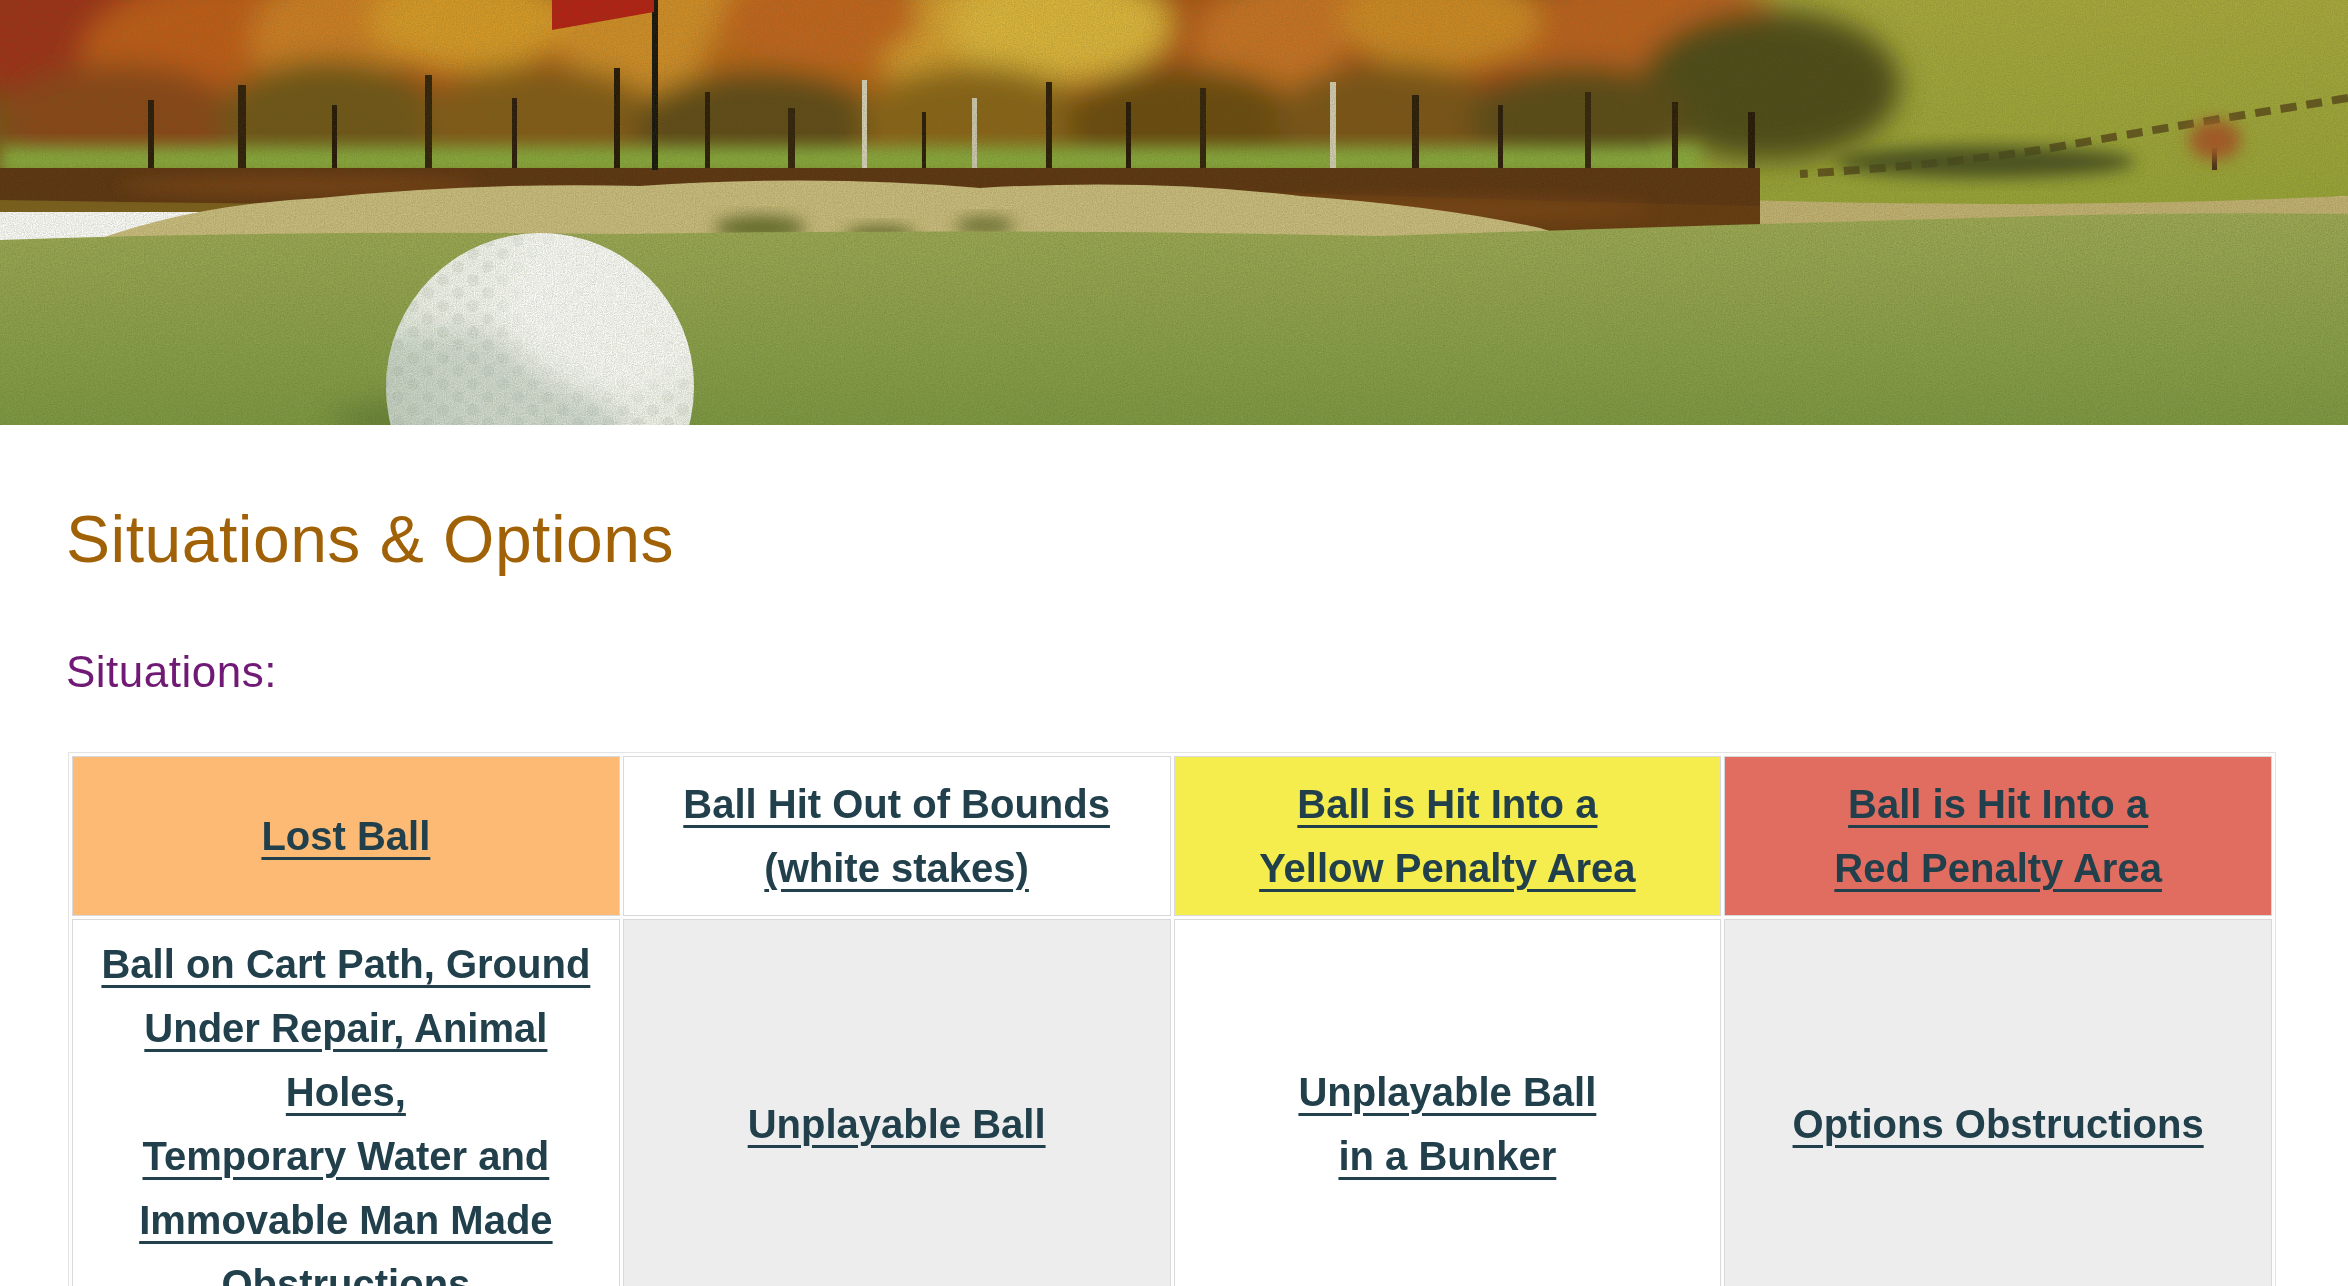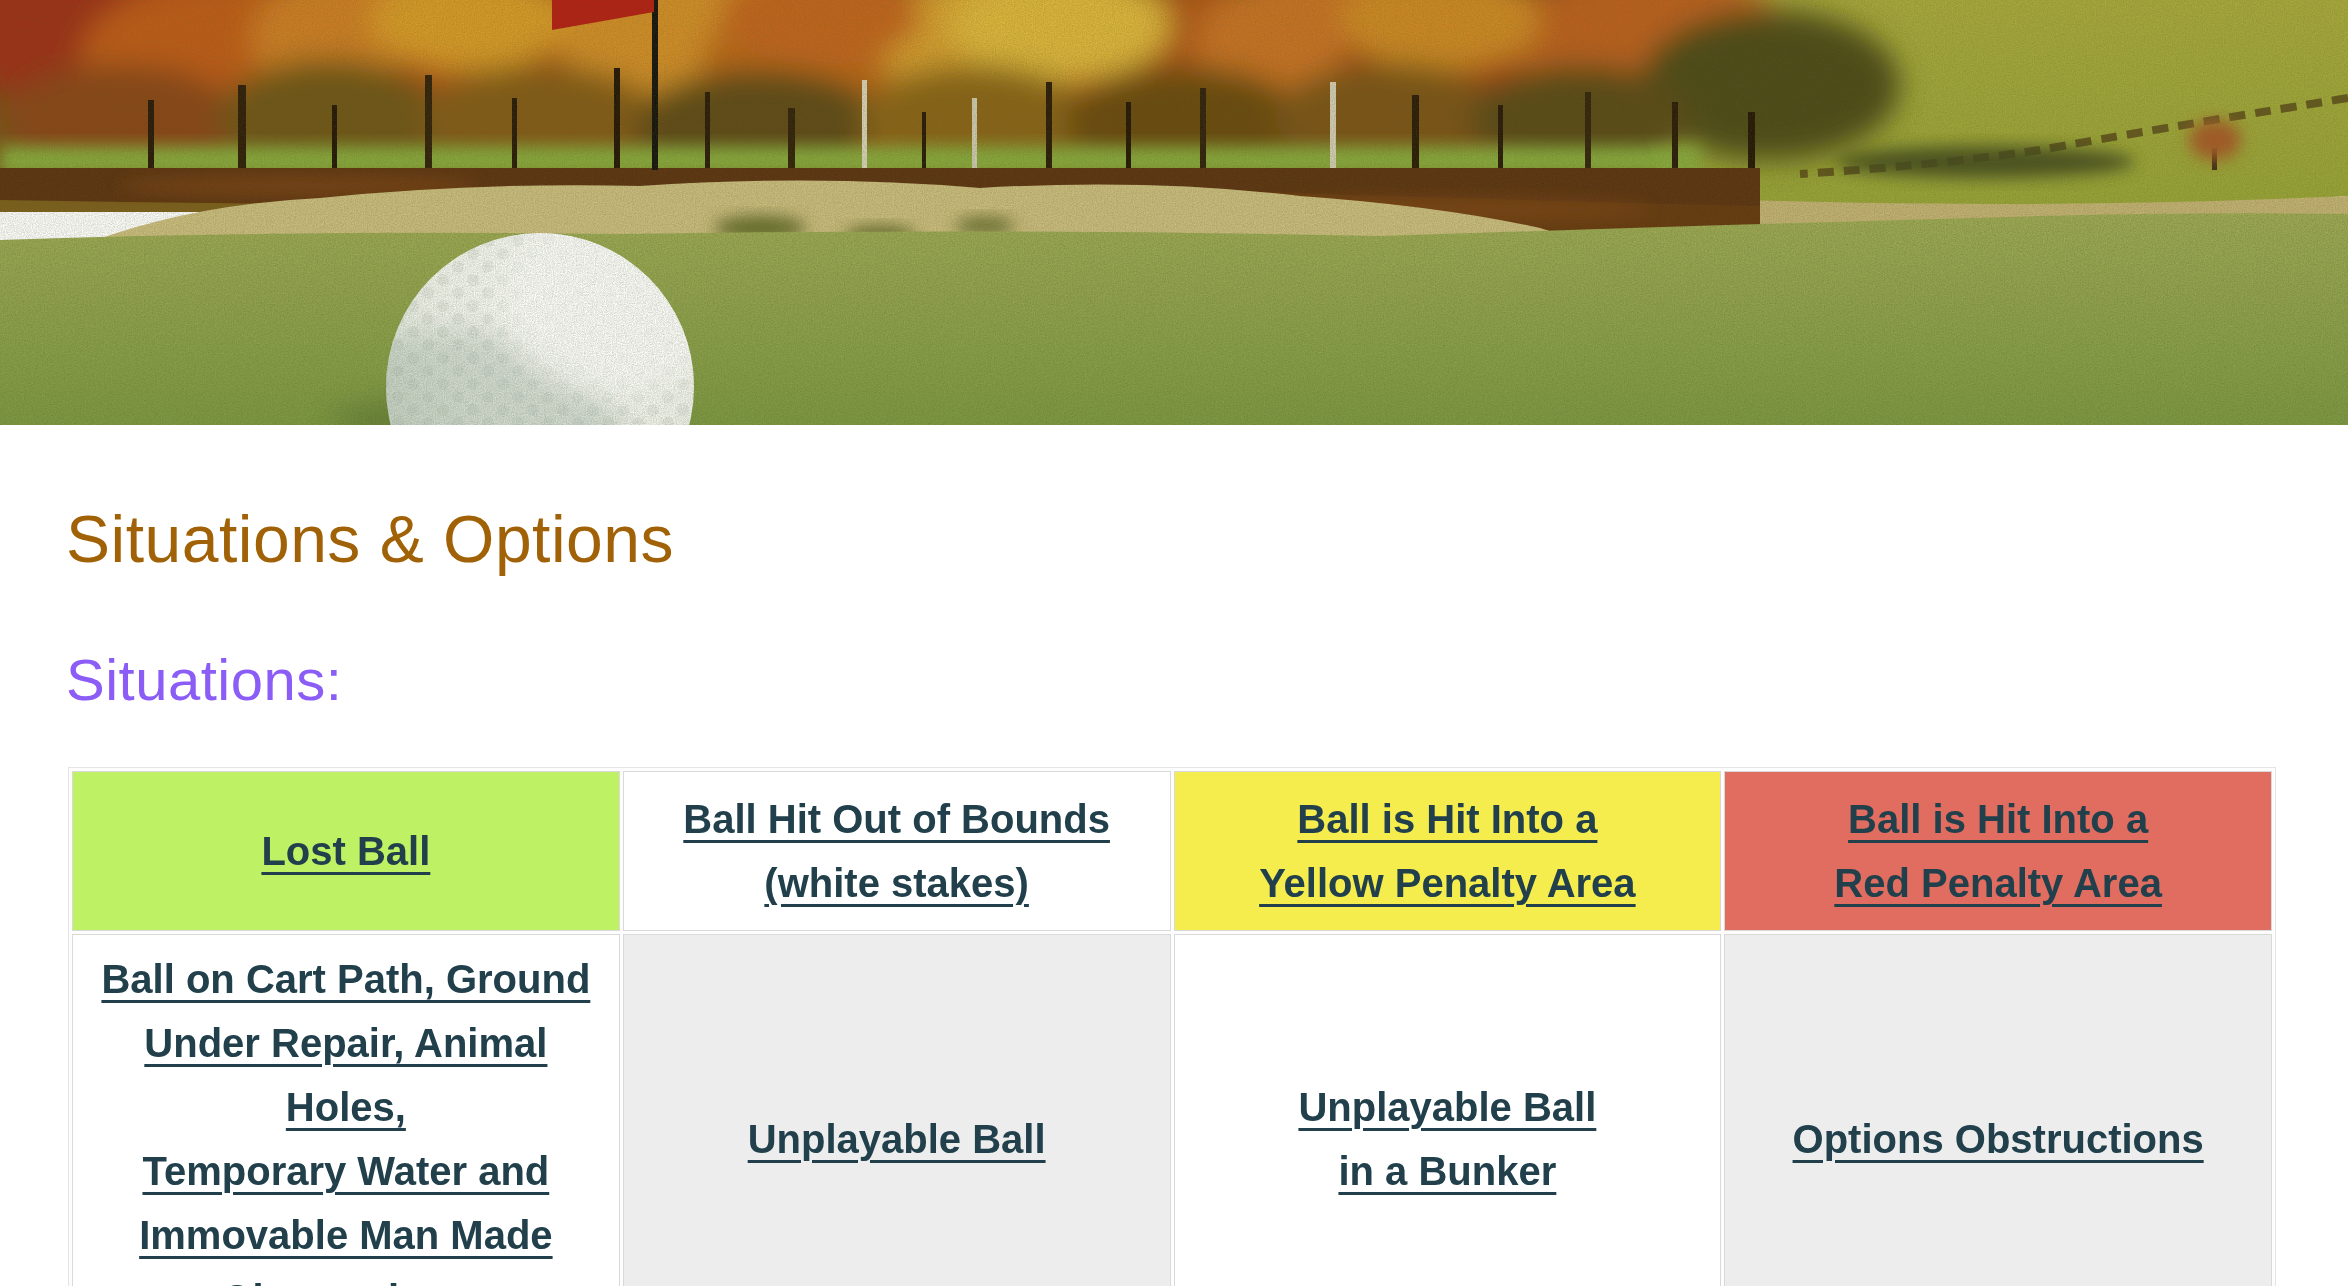--- a/index.html
+++ b/index.html
@@ -11,22 +11,22 @@
   .page{width:2348px;height:1286px;position:relative;background:#fff;}
   .hero{display:block;width:2348px;height:425px;}
   .content{padding:0 66px;}
   h1.page-title{
     margin:78px 0 0 0;
     font-size:66px;line-height:1.1;font-weight:500;letter-spacing:.5px;
     color:#a16207;
   }
   h2.section-heading{
     margin:72px 0 0 0;
-    font-size:58px;line-height:1.1;font-weight:500;letter-spacing:.5px;
-    color:#8b5cf6;
+    font-size:44px;line-height:1.1;font-weight:500;letter-spacing:.5px;
+    color:#701a75;
   }
   table.situations{
     margin:56px 0 0 2px;
     width:2208px;table-layout:fixed;
     border-collapse:separate;border-spacing:3px;
     border:1px solid #e4e4e4;background:#fdfdfd;
   }
   table.situations td{
     border:1px solid #d9d9d9;
     text-align:center;vertical-align:middle;
@@ -207,21 +207,21 @@
     <rect x="0" y="0" width="2348" height="425" filter="url(#grainAll)" opacity="0.35"></rect>
   </svg>
 
   <div class="content">
     <h1 class="page-title">Situations &amp; Options</h1>
     <h2 class="section-heading">Situations:</h2>
 
     <table class="situations">
       <tbody>
         <tr class="row-top">
-          <td style="background-color: #bef264;">
+          <td style="background-color: #fdba74;">
             <a class="cell-link">Lost Ball</a>
           </td>
           <td style="background-color: rgb(255, 255, 255);">
             <a class="cell-link">Ball Hit Out of Bounds<br>(white stakes)</a>
           </td>
           <td style="background-color: rgb(245, 236, 78);">
             <a class="cell-link">Ball is Hit Into a<br>Yellow Penalty Area</a>
           </td>
           <td style="background-color: rgb(225, 108, 96);">
             <a class="cell-link">Ball is Hit Into a<br>Red Penalty Area</a>

